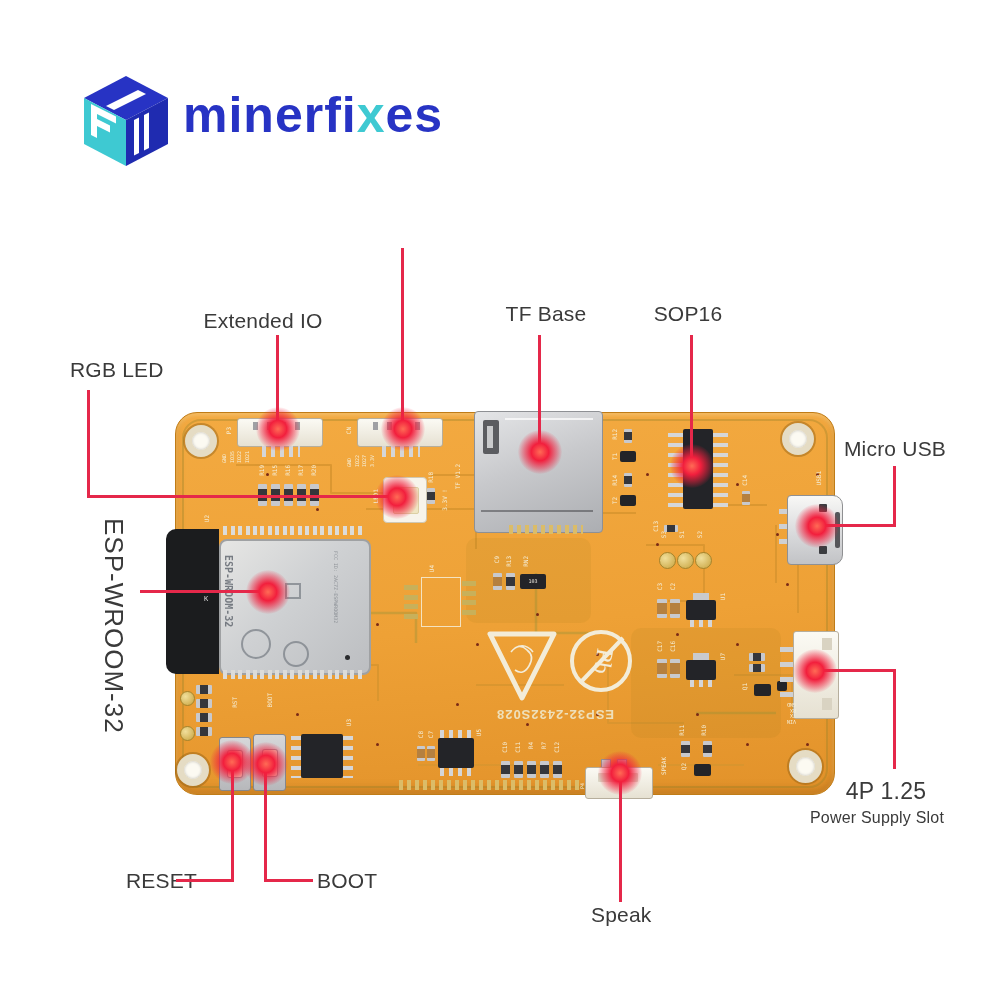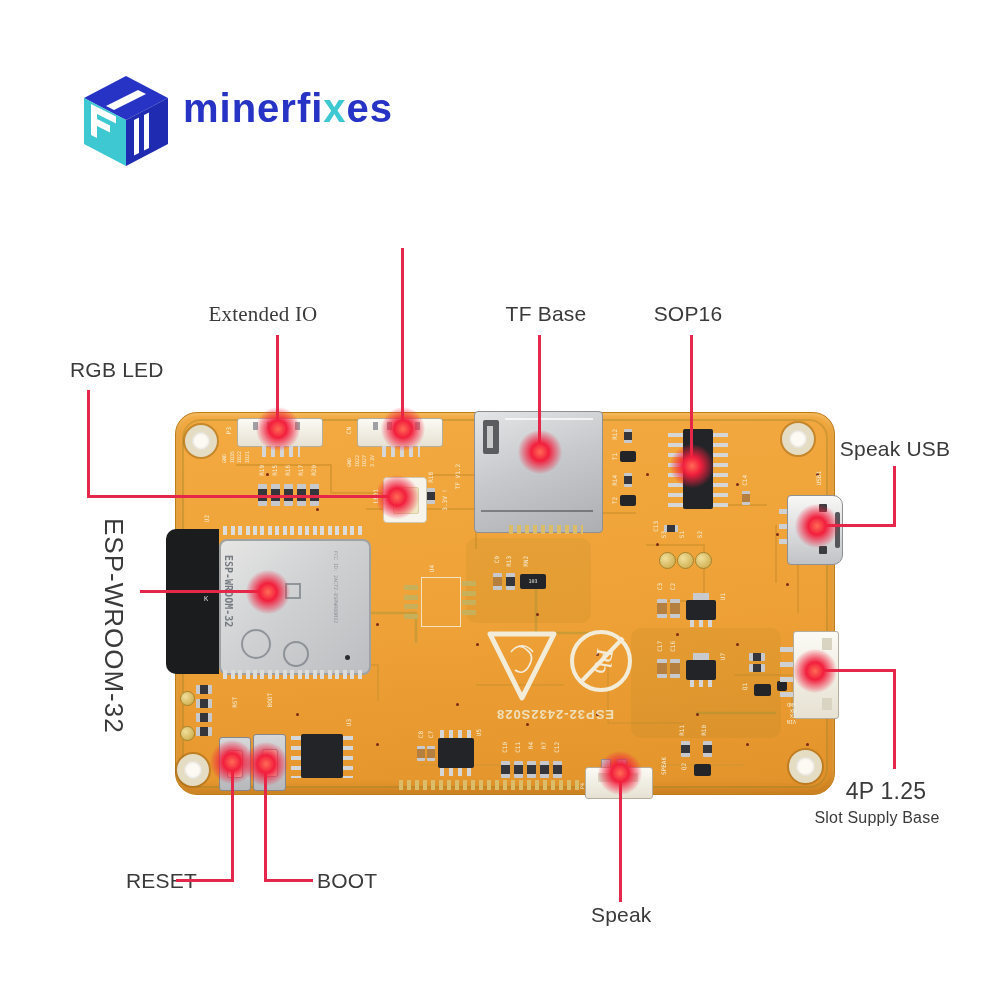--- a/index.html
+++ b/index.html
@@ -8,21 +8,21 @@
   .abs{position:absolute;}
   
   .lbl{position:absolute;color:#3a3a3a;font-size:21px;white-space:nowrap;letter-spacing:.2px;}
   .ctr{transform:translateX(-50%);}
   
   .vl{position:absolute;width:3px;background:#E5284A;}
   .hl{position:absolute;height:3px;background:#E5284A;}
   .dot{position:absolute;width:44px;height:44px;border-radius:50%;pointer-events:none;
        background:radial-gradient(circle,#ff6b55 0%,#f21f3d 28%,rgba(242,31,61,.40) 55%,rgba(242,31,61,0) 72%);}
   
-  .logo-text{position:absolute;left:183px;top:86px;font-size:40px;font-weight:bold;
+  .logo-text{position:absolute;left:183px;top:86px;font-size:50px;font-weight:bold;
              color:#2733C4;letter-spacing:1px;}
   .logo-text .teal{color:#3EC9D2;}
   
   .board{position:absolute;left:175px;top:412px;width:658px;height:381px;border-radius:22px;
          background:linear-gradient(175deg,#F3AA41 0%,#EEA136 55%,#E2922A 100%);
          border:1px solid #C07C17;
          box-shadow:inset 0 -5px 8px rgba(140,80,10,.35), inset 0 2px 4px rgba(255,225,160,.5);}
   .hole{position:absolute;border-radius:50%;background:#FCFAF2;border:7px solid #E5DCC4;
         box-shadow:0 0 0 2px rgba(145,95,20,.45), inset 0 0 3px rgba(0,0,0,.25);}
   .sk{position:absolute;color:#F5EFD9;font:6px/1.1 "DejaVu Sans Mono",monospace;white-space:nowrap;}
@@ -317,28 +317,28 @@
       <div class="abs" style="left:28px;top:66px;width:10px;height:12px;background:#D9D3C2;"></div>
     </div>
     <div class="abs" style="left:606px;top:288px;width:14px;">
       <div class="sk sk5 flip" style="position:static;">GND</div>
       <div class="sk sk5 flip" style="position:static;">RX</div>
       <div class="sk sk5 flip" style="position:static;">TX</div>
       <div class="sk sk5 flip" style="position:static;">VIN</div>
     </div>
   </div>
 
-  <div class="lbl ctr" style="left:263px;top:302px;font-family:Liberation Serif, serif;">Extended IO</div>
+  <div class="lbl ctr" style="left:263px;top:309px;">Extended IO</div>
   <div class="lbl ctr" style="left:546px;top:302px;">TF Base</div>
   <div class="lbl ctr" style="left:688px;top:302px;">SOP16</div>
   <div class="lbl" style="left:70px;top:358px;">RGB LED</div>
-  <div class="lbl ctr" style="left:895px;top:437px;">Speak USB</div>
+  <div class="lbl ctr" style="left:895px;top:437px;">Micro USB</div>
   <div class="lbl" style="left:98px;top:518px;font-size:26px;writing-mode:vertical-rl;letter-spacing:1px;">ESP-WROOM-32</div>
   <div class="lbl ctr" style="left:886px;top:778px;font-size:23px;">4P 1.25</div>
-  <div class="lbl ctr" style="left:877px;top:809px;font-size:16px;">Slot Supply Base</div>
+  <div class="lbl ctr" style="left:877px;top:809px;font-size:16px;">Power Supply Slot</div>
   <div class="lbl" style="left:97px;top:869px;margin-left:29px;">RESET</div>
   <div class="lbl" style="left:317px;top:869px;">BOOT</div>
   <div class="lbl" style="left:591px;top:903px;">Speak</div>
 
   <div class="vl" style="left:401px;top:248px;height:181px;"></div>
   <div class="vl" style="left:276px;top:335px;height:94px;"></div>
   <div class="vl" style="left:538px;top:335px;height:117px;"></div>
   <div class="vl" style="left:690px;top:335px;height:131px;"></div>
   <div class="vl" style="left:87px;top:390px;height:108px;"></div>
   <div class="hl" style="left:87px;top:495px;width:310px;"></div>

